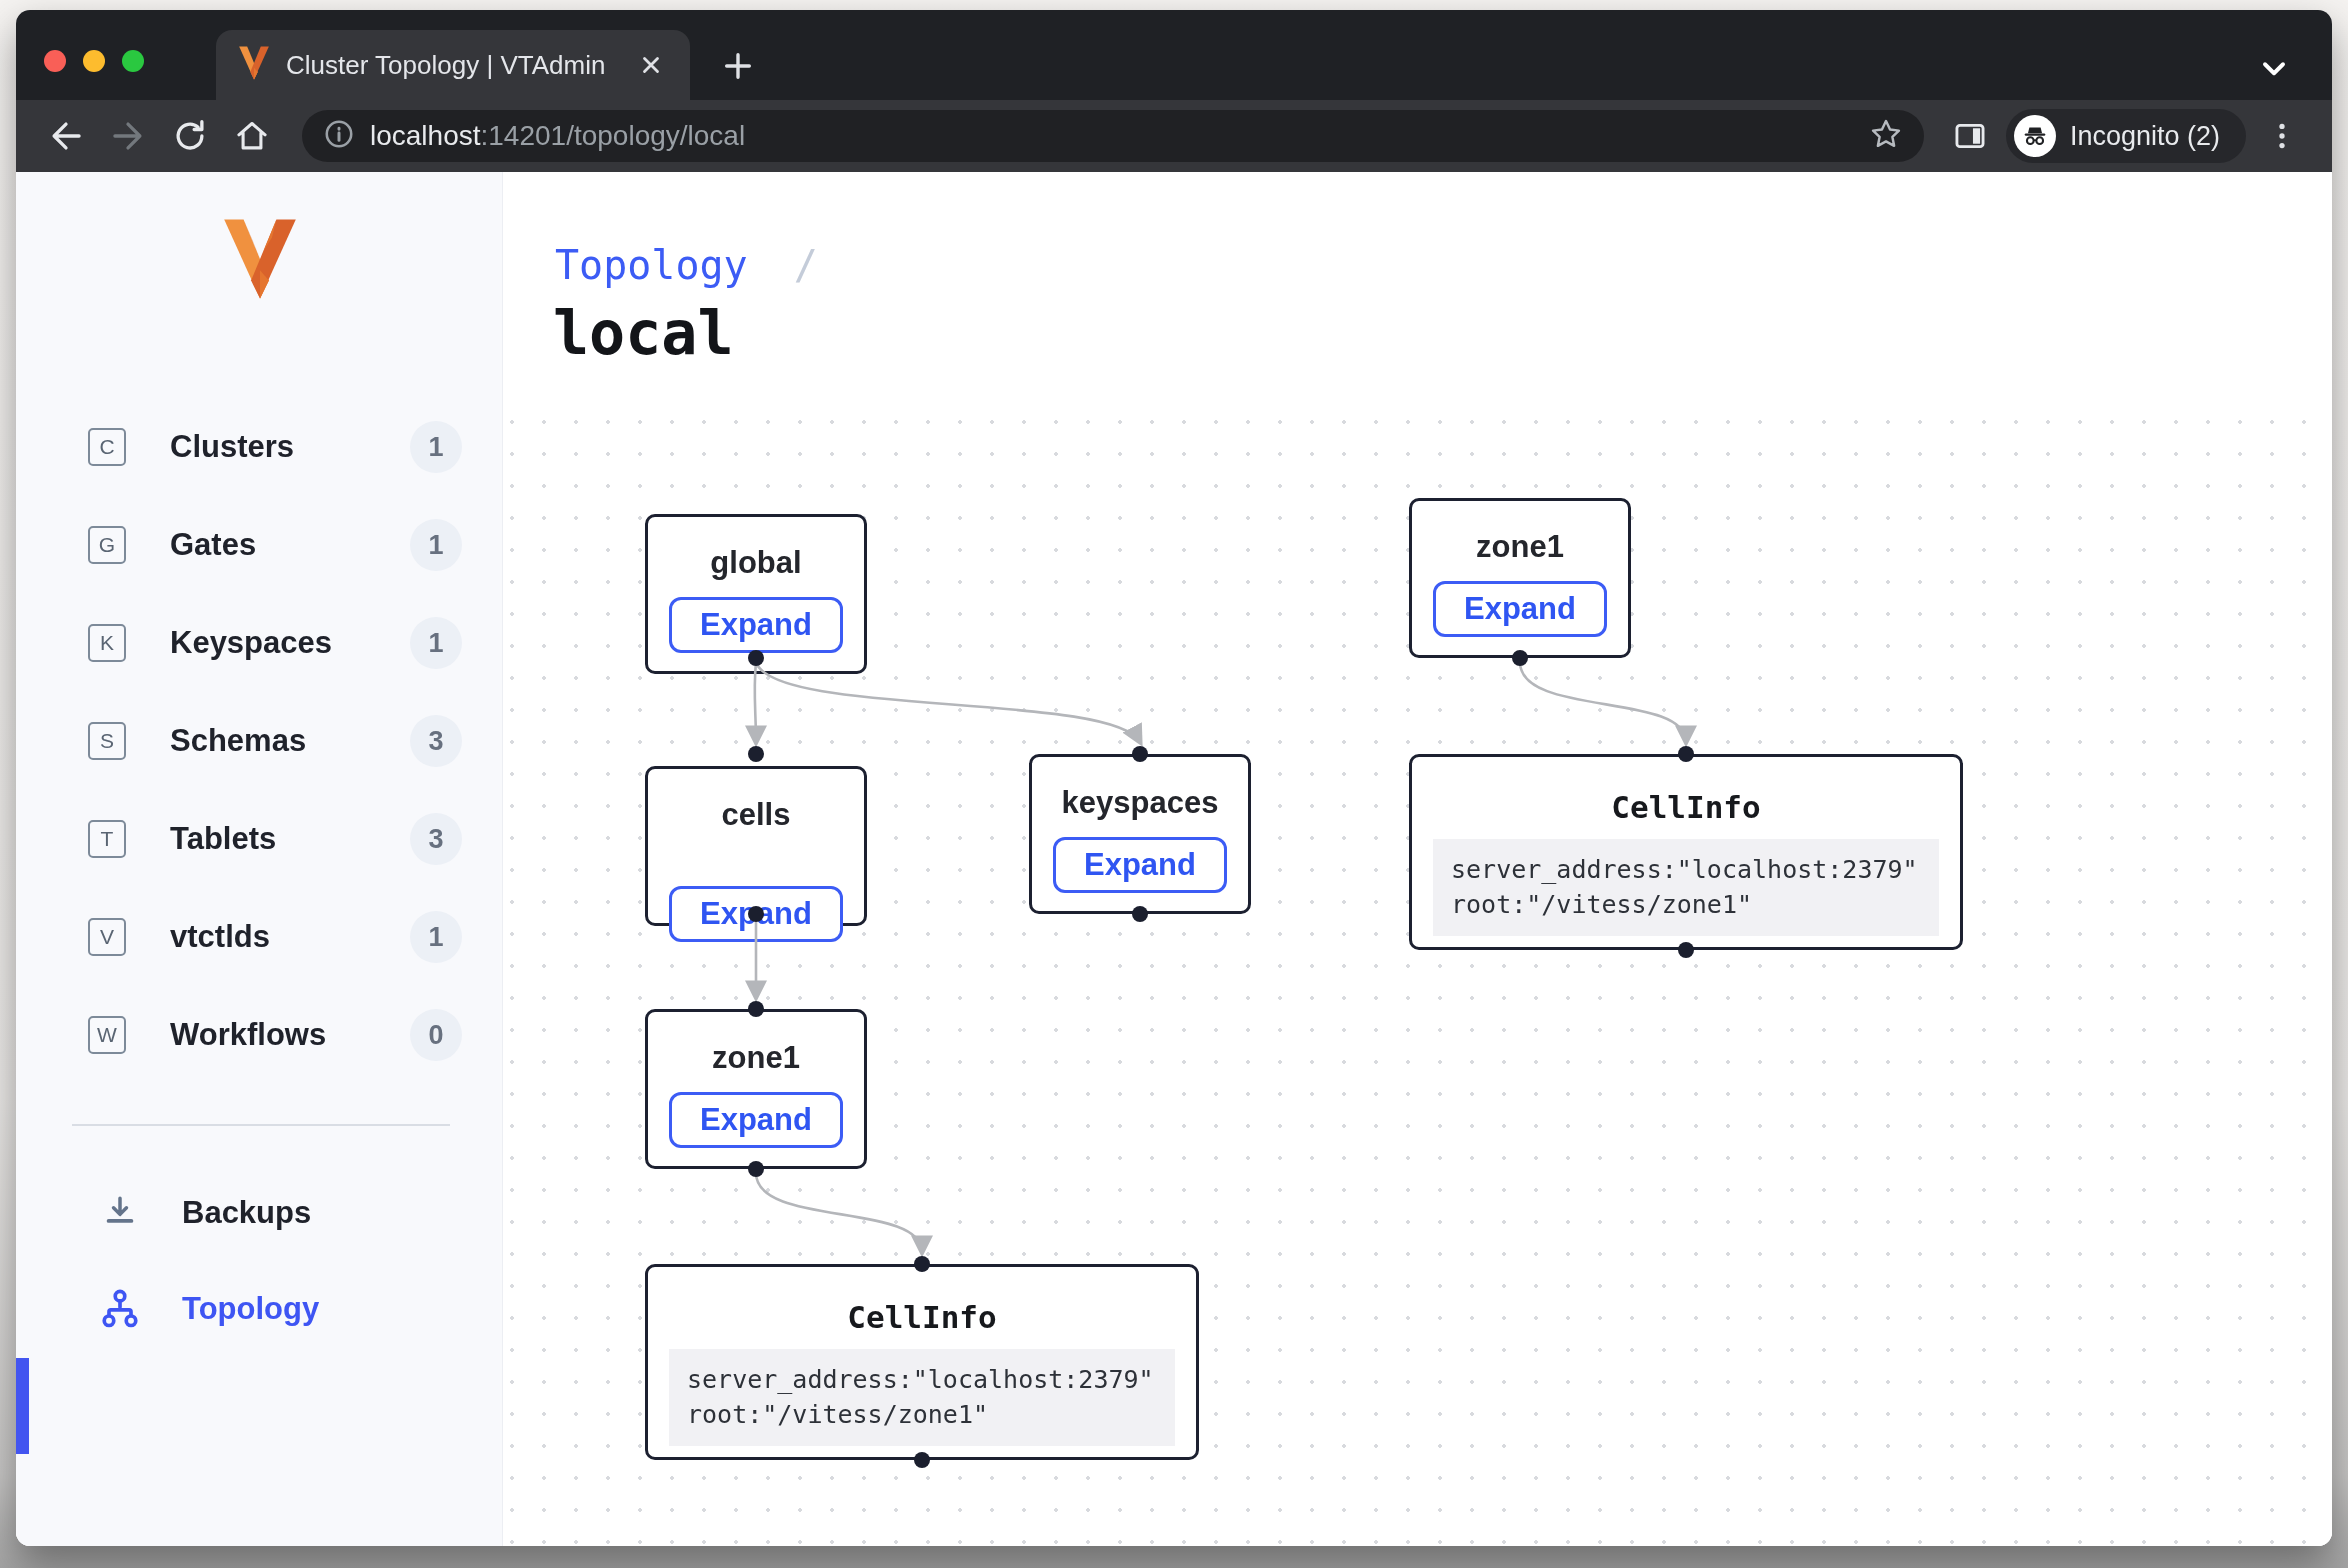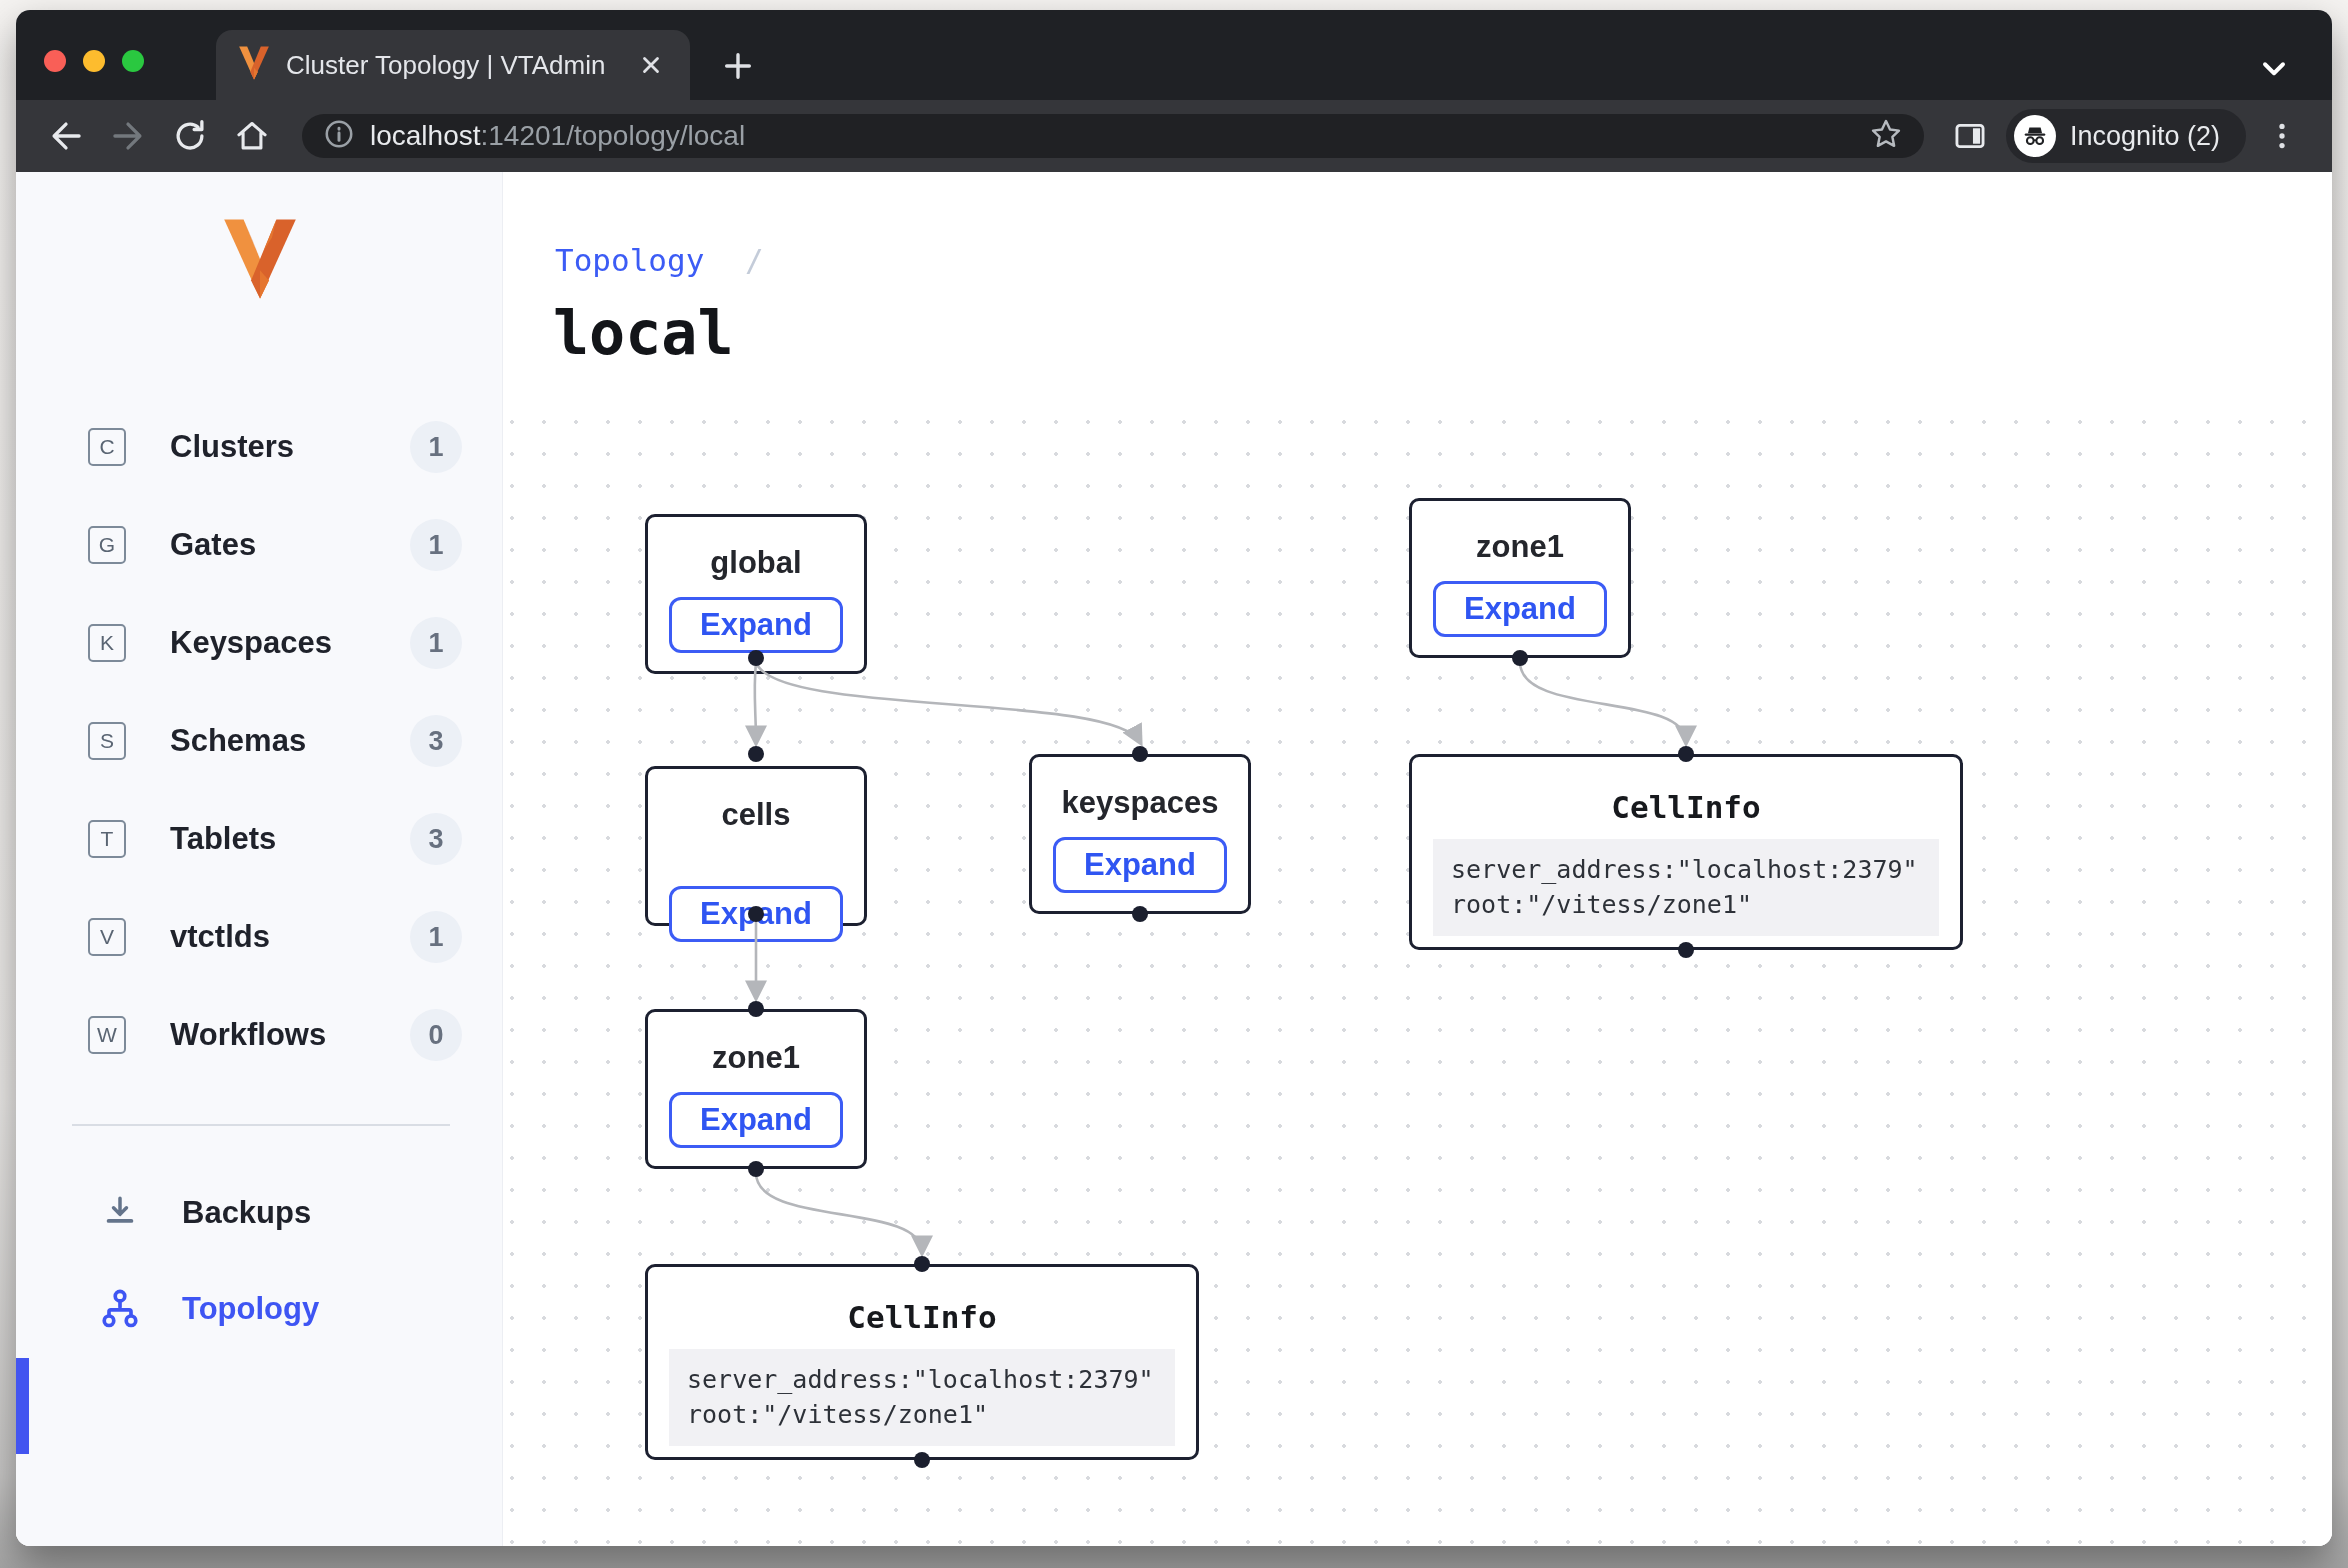--- a/index.html
+++ b/index.html
@@ -24,21 +24,21 @@
     display:flex; align-items:center; padding:0 22px; gap:16px;justify-content:flex-end;
   }
   .tab-title { color:#e4e6ea; font-size:26px; flex:1; white-space:nowrap; overflow:hidden; }
   .tab-close { width:34px; height:34px; display:flex; align-items:center; justify-content:center; border-radius:50%; }
   .newtab { position:absolute; left:700px; top:34px; width:44px; height:44px; display:flex; align-items:center; justify-content:center; border-radius:50%; }
   .tabsearch { position:absolute; right:36px; top:36px; width:44px; height:44px; display:flex; align-items:center; justify-content:center; }
   
   .toolbar { height:72px; background:#35363a; display:flex; align-items:center; padding:0 24px; gap:10px; }
   .navbtn { width:52px; height:52px; display:flex; align-items:center; justify-content:center; border-radius:50%; flex:0 0 auto; }
   .urlbar {
-    flex:1; height:44px; background:#202124; border-radius:26px; margin:0 10px 0 14px;
+    flex:1; height:52px; background:#202124; border-radius:26px; margin:0 10px 0 14px;
     display:flex; align-items:center; padding:0 20px; gap:14px; min-width:0;
   }
   .url { font-size:28px; color:#e8eaed; white-space:nowrap; overflow:hidden; flex:1; }
   .url .rest { color:#9aa0a6; }
   .incog {
     height:54px; background:#26272b; border-radius:27px; display:flex; align-items:center;
     gap:14px; padding:0 26px 0 8px; flex:0 0 auto;
   }
   .incog-circle { width:42px; height:42px; border-radius:50%; background:#fff; display:flex; align-items:center; justify-content:center; }
   .incog-label { color:#e8eaed; font-size:27px; }
@@ -64,21 +64,21 @@
     display:flex; align-items:center; justify-content:center; font-size:27px; font-weight:600; flex:0 0 auto;
   }
   .divider { position:absolute; left:56px; top:952px; width:378px; border:none; border-top:2px solid #d9dde4; }
   .nav2 { position:absolute; top:1006px; left:0; width:100%;margin-left:16px; }
   .nav2 .nav-item { padding-left:66px; gap:40px; margin-bottom:26px; position:relative; }
   .nav2 .nav-icon { width:44px; height:44px; flex:0 0 auto; display:flex; align-items:center; justify-content:center; }
   .nav2 .active .nav-label { color:#3e55f3; }
   .active-bar { position:absolute; left:0; top:172px; width:13px; height:96px; background:#4355f0; }
   
   .main { flex:1; position:relative; background:#fff; overflow:hidden; }
-  .breadcrumb { position:absolute; left:52px; top:70px; font-family:"DejaVu Sans Mono", monospace; font-size:31px; }
+  .breadcrumb { position:absolute; left:52px; top:70px; font-family:"DejaVu Sans Mono", monospace; font-size:40px; }
   .breadcrumb a { color:#3c5cf5; text-decoration:none; cursor:pointer; }
   .breadcrumb .sep { color:#c4ccd9; margin-left:22px; }
   .page-title {
     position:absolute; left:50px; top:126px; font-family:"DejaVu Sans Mono", monospace;
     font-size:60px; font-weight:700; color:#131519;
   }
   .canvas {
     position:absolute; left:0; top:220px; width:1829px; height:1154px;
     background-image: radial-gradient(circle, #d8dade 1.7px, transparent 1.9px);
     background-size: 32px 32px; background-position: 25px 14px;

